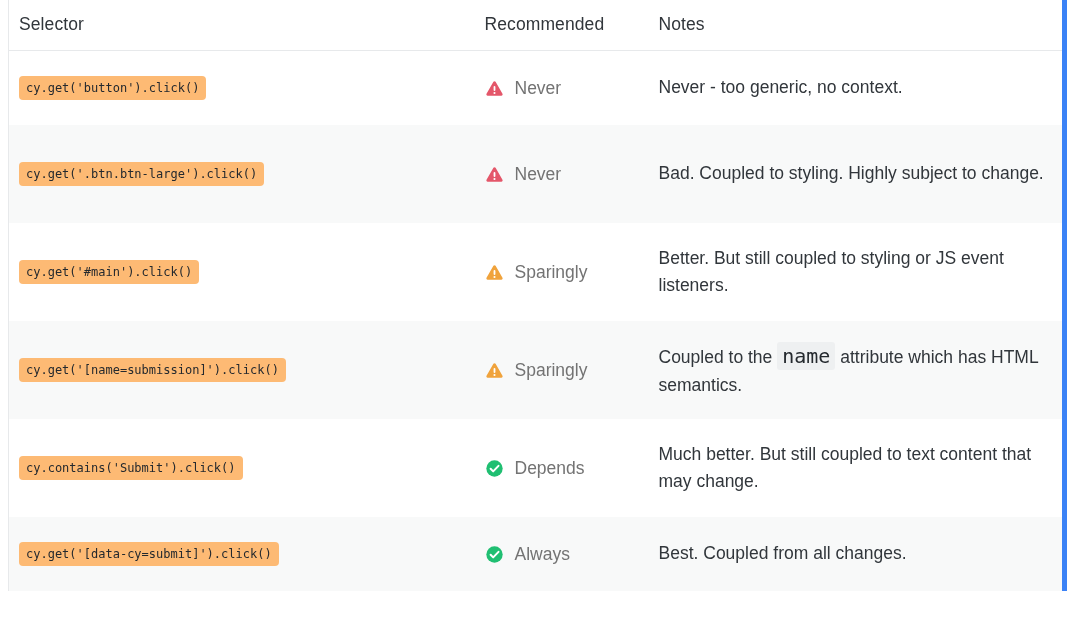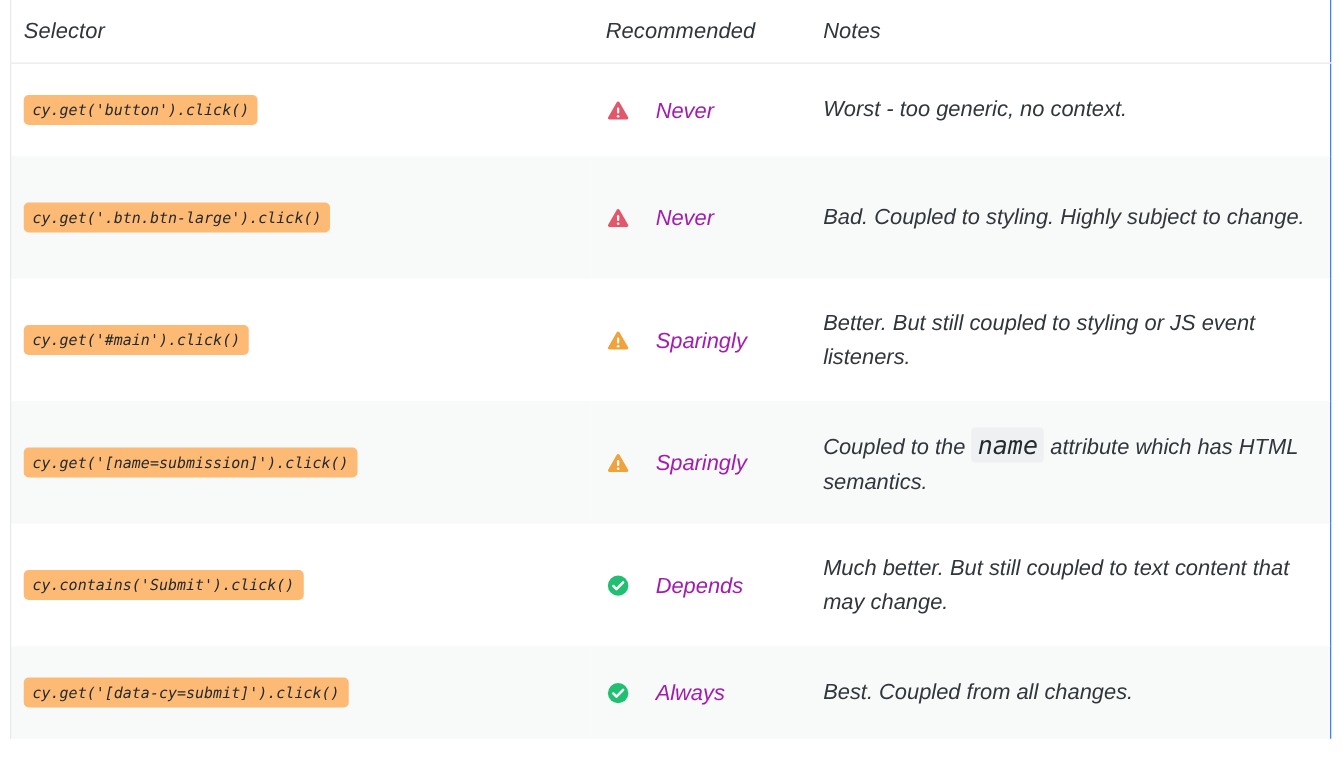--- a/index.html
+++ b/index.html
@@ -20,23 +20,22 @@
     height: 625px;
     box-sizing: border-box;
     padding-left: 8px;
     padding-right: 10px;
   }
 
   table.sel-table {
     width: 1056px;
     border-collapse: collapse;
     border-left: 1px solid #e7e9eb;
-    border-right: 1px solid #3b82f6;
+    border-right: 5px solid #3b82f6;
     table-layout: fixed;
-    font-style: italic;
   }
 
   col.c-selector { width: 464px; }
   col.c-recommended { width: 178px; }
   col.c-notes { width: 414px; }
 
   thead th {
     text-align: left;
     font-weight: 400;
     font-size: 17.5px;
@@ -86,23 +85,23 @@
     color: #24292e;
     background: #eef0f1;
     border-radius: 3px;
     padding: 2px 5px;
     white-space: nowrap;
   }
 
   .rec {
     display: flex;
     align-items: center;
-    gap: 21px;
+    gap: 11px;
     font-size: 17.5px;
-    color: #a21caf;
+    color: #737373;
     white-space: nowrap;
   }
   .rec .icon {
     flex: 0 0 auto;
     width: 19px;
     height: 19px;
     display: block;
   }
   .rec .rec-label { display: inline-block; }
 
@@ -136,21 +135,21 @@
             <div class="rec">
               <svg viewBox="0 0 20 20" class="icon">
                 <path d="M8.85 2.9 1.6 15.5a1.35 1.35 0 0 0 1.17 2.02h14.46A1.35 1.35 0 0 0 18.4 15.5L11.15 2.9a1.33 1.33 0 0 0-2.3 0z" fill="#e4576a"></path>
                 <rect x="9.05" y="7.4" width="1.9" height="5.1" rx="0.95" fill="#ffffff"></rect>
                 <circle cx="10" cy="14.7" r="1.1" fill="#ffffff"></circle>
               </svg>
               <span class="rec-label">Never</span>
             </div>
           </td>
           <td class="cell-notes">
-            <div class="notes-text">Worst - too generic, no context.</div>
+            <div class="notes-text">Never - too generic, no context.</div>
           </td>
         </tr>
         <tr class="row-even h-tall">
           <td class="cell-selector"><code class="chip">cy.get('.btn.btn-large').click()</code></td>
           <td class="cell-recommended">
             <div class="rec">
               <svg viewBox="0 0 20 20" class="icon">
                 <path d="M8.85 2.9 1.6 15.5a1.35 1.35 0 0 0 1.17 2.02h14.46A1.35 1.35 0 0 0 18.4 15.5L11.15 2.9a1.33 1.33 0 0 0-2.3 0z" fill="#e4576a"></path>
                 <rect x="9.05" y="7.4" width="1.9" height="5.1" rx="0.95" fill="#ffffff"></rect>
                 <circle cx="10" cy="14.7" r="1.1" fill="#ffffff"></circle>

